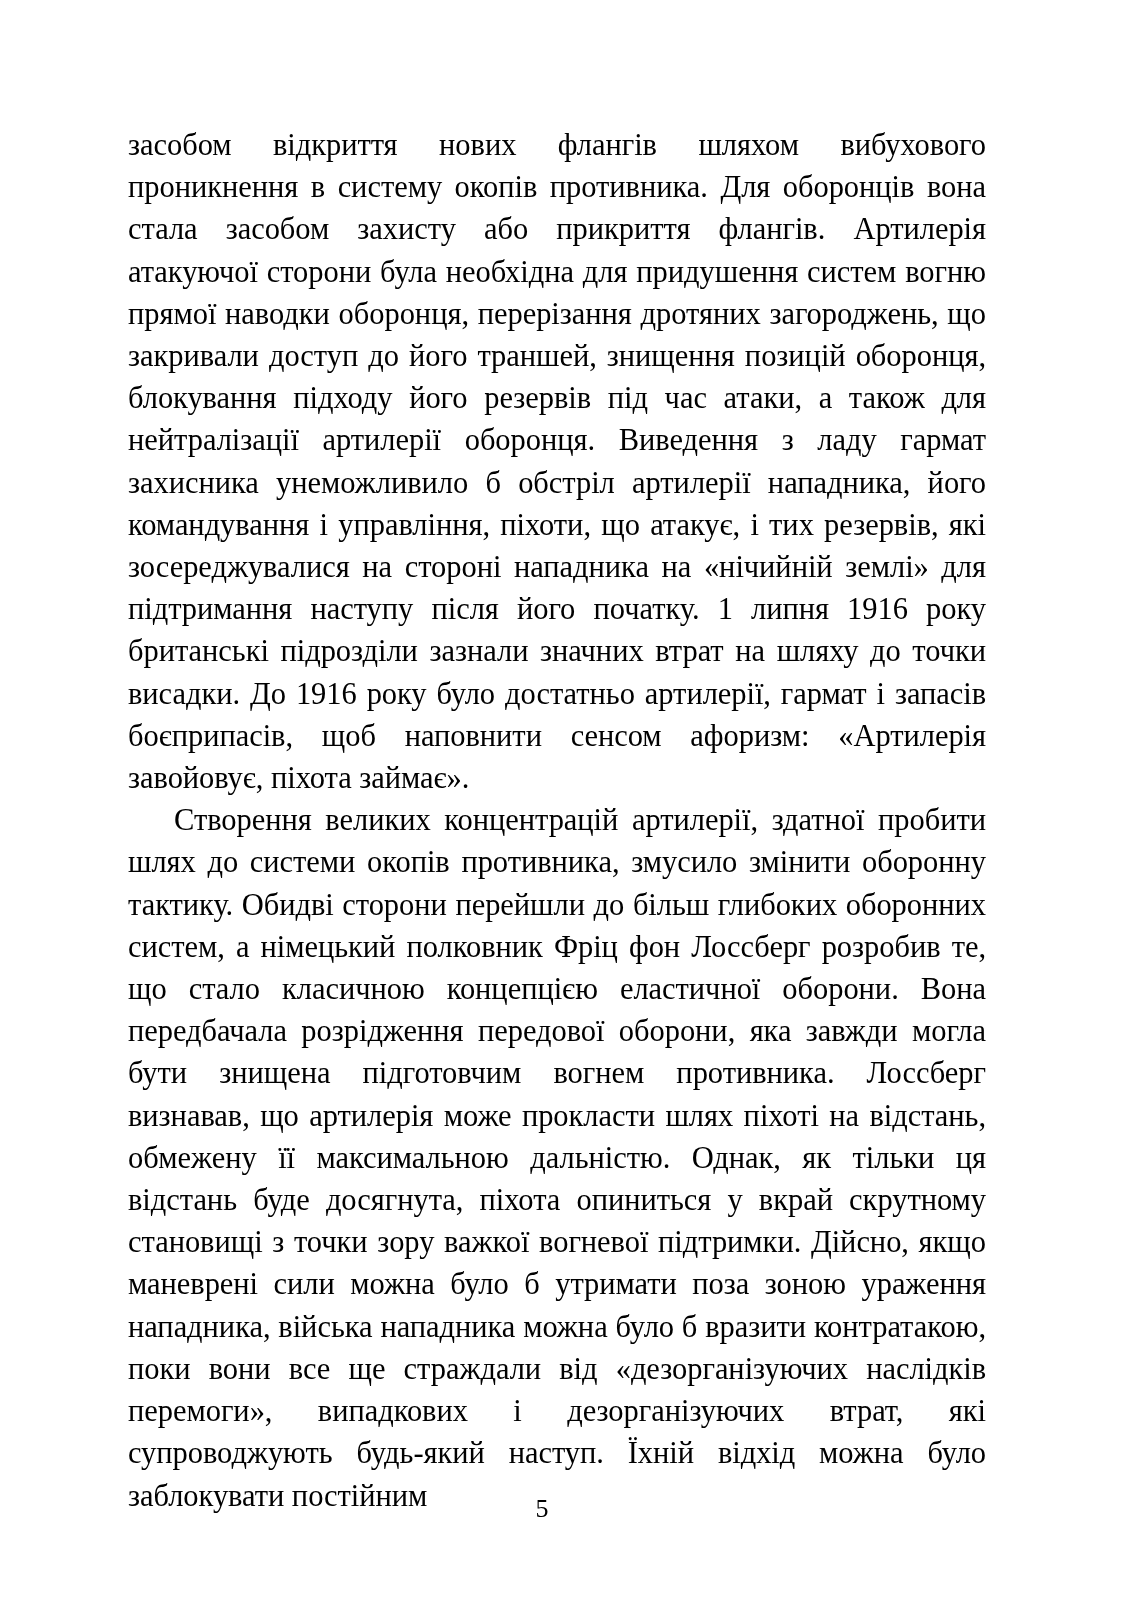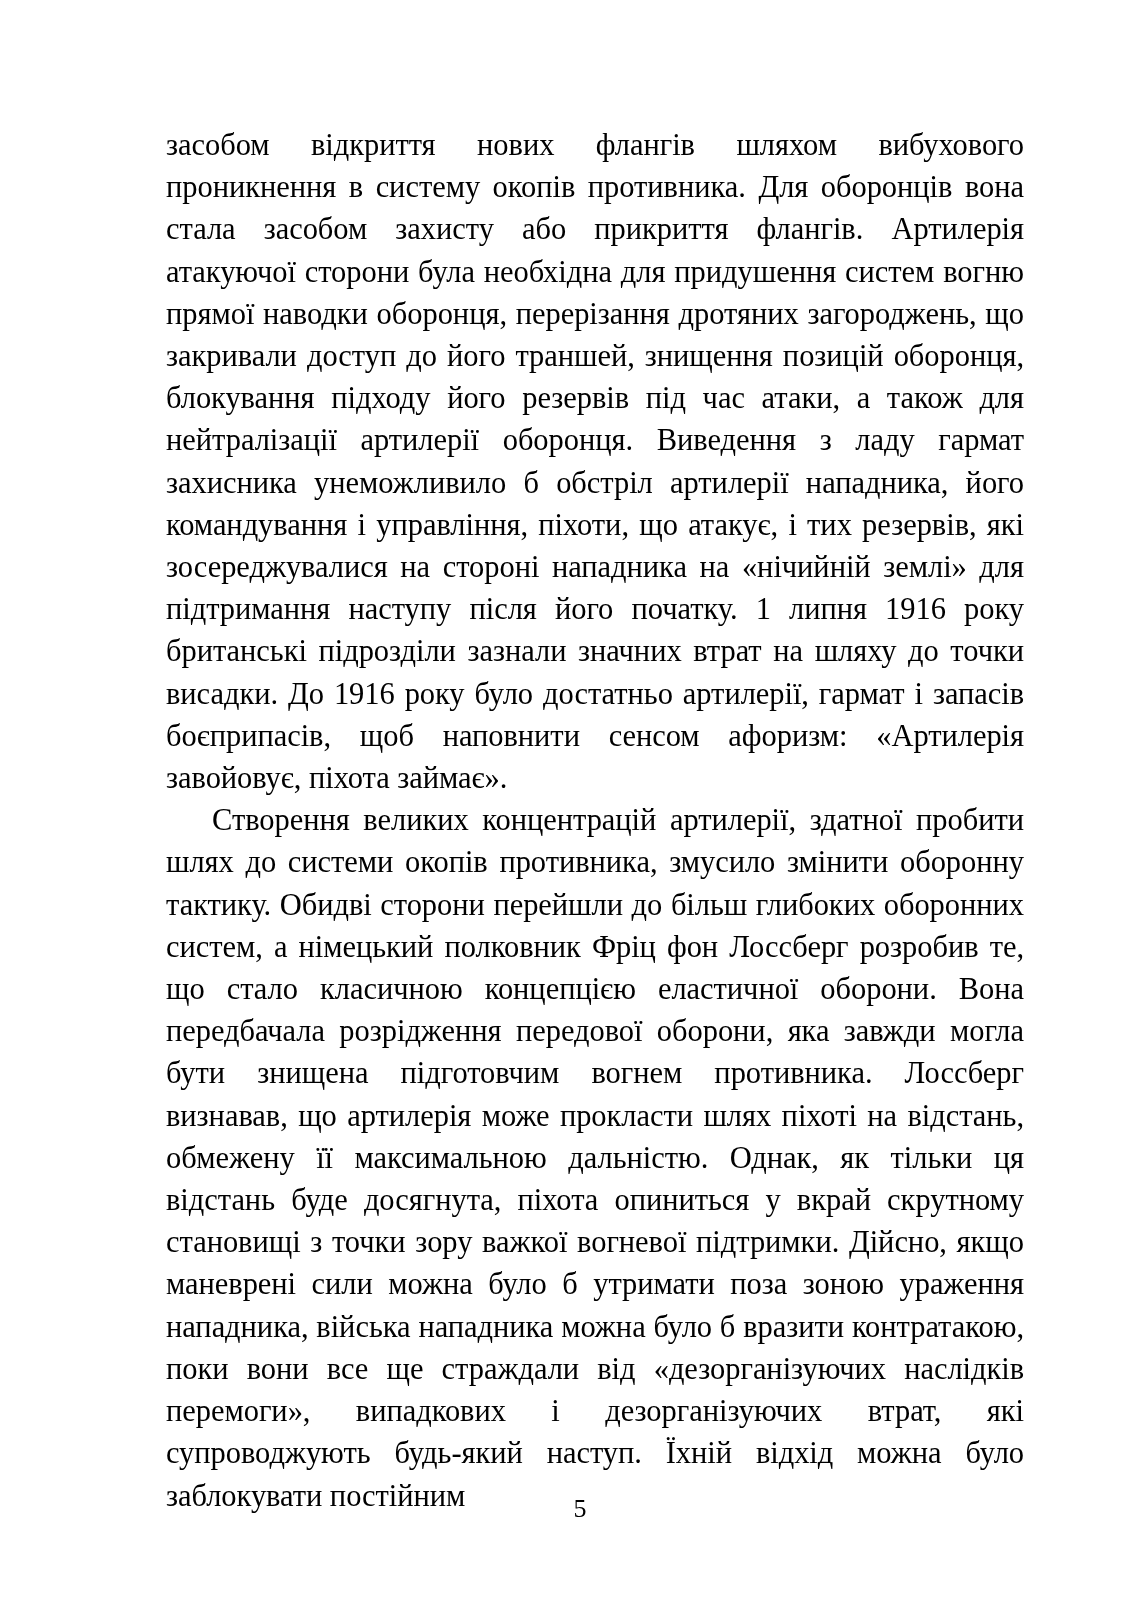--- a/index.html
+++ b/index.html
@@ -11,21 +11,20 @@
     font-family: "Liberation Serif", "DejaVu Serif", serif;
     color: #000000;
   }
   .page {
     position: relative;
     width: 1084px;
     height: 1615px;
     background: #ffffff;
     overflow: hidden;
     box-sizing: border-box;
-    margin-left: 38px;
   }
   .text-column {
     position: absolute;
     left: 128px;
     top: 124px;
     width: 858px;
   }
   .para {
     margin: 0;
     text-align: justify;

